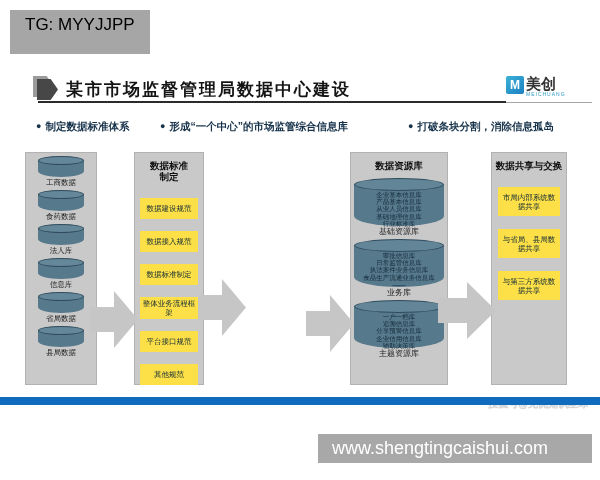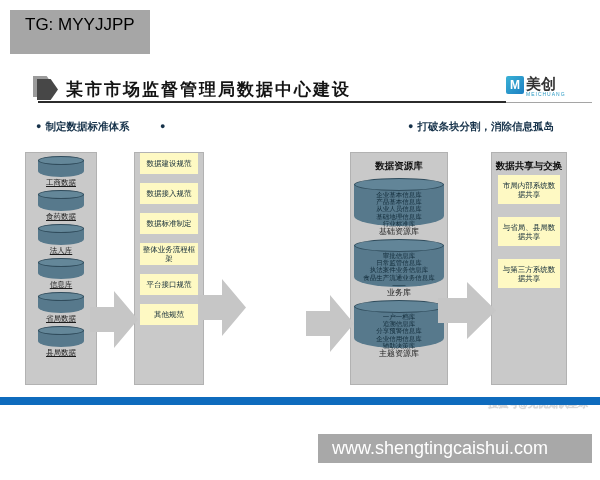--- a/index.html
+++ b/index.html
@@ -36,23 +36,23 @@
   .col4{left:350px;width:98px;}
   .col5{left:491px;width:76px;}
   .col-title{font-weight:bold;font-size:9.5px;color:#101010;text-align:center;padding:7px 0 4px;
           white-space:pre-line;line-height:11px;}
   
   .db-item{text-align:center;}
   .cyl{position:relative;width:46px;height:17px;background:#57798c;margin:7px auto 1px;
           border-radius:0 0 23px 23px / 0 0 6px 6px;}
   .cyl::before{content:'';position:absolute;top:-4px;left:0;width:46px;height:9px;background:#648799;
           border:1px solid #304c5c;border-radius:50%;box-sizing:border-box;}
-  .db-label{font-size:7.5px;color:#1b1b1b;line-height:9px;text-decoration:underline;}
-  
-  .box{width:58px;margin:0 auto 9px;background:#fef9c3;color:#0f2836;font-size:7.5px;line-height:9px;
+  .db-label{font-size:7.5px;color:#1b1b1b;line-height:9px;}
+  
+  .box{width:58px;margin:12px auto 9px;background:#fde047;color:#0f2836;font-size:7.5px;line-height:9px;
           min-height:21px;display:flex;align-items:center;justify-content:center;text-align:center;
           padding:2px;box-sizing:border-box;}
   .col5 .box{width:62px;min-height:29px;margin-bottom:13px;}
   
   .big-group{text-align:center;}
   .big-cyl{position:relative;width:90px;height:42px;background:#57798c;margin:9px auto 1px;
           border-radius:0 0 45px 45px / 0 0 10px 10px;padding-top:7px;box-sizing:border-box;}
   .big-cyl::before{content:'';position:absolute;top:-6px;left:0;width:90px;height:13px;background:#628598;
           border:1px solid #304c5c;border-radius:50%;box-sizing:border-box;}
   .cyl-line{position:relative;font-size:6.5px;line-height:7.2px;color:#102a38;text-align:center;z-index:1;}
@@ -93,20 +93,21 @@
       <div class="logo-sub">MEICHUANG</div>
     </div>
   </div>
 
   <div class="bullet b1">
     <span class="dot">●</span>
     <span>制定数据标准体系</span>
   </div>
   <div class="bullet b2">
     <span class="dot">●</span>
+    <span>形成“一个中心”的市场监管综合信息库</span>
   </div>
   <div class="bullet b3">
     <span class="dot">●</span>
     <span>打破条块分割，消除信息孤岛</span>
   </div>
 
   <div class="col col1">
     <div class="db-item">
       <div class="cyl"></div>
       <div class="db-label">工商数据</div>
@@ -127,20 +128,22 @@
       <div class="cyl"></div>
       <div class="db-label">省局数据</div>
     </div>
     <div class="db-item">
       <div class="cyl"></div>
       <div class="db-label">县局数据</div>
     </div>
   </div>
 
   <div class="col col2">
+    <div class="col-title">数据标准
+制定</div>
     <div class="box">数据建设规范</div>
     <div class="box">数据接入规范</div>
     <div class="box">数据标准制定</div>
     <div class="box">整体业务流程框架</div>
     <div class="box">平台接口规范</div>
     <div class="box">其他规范</div>
   </div>
 
 
   <div class="col col4">

